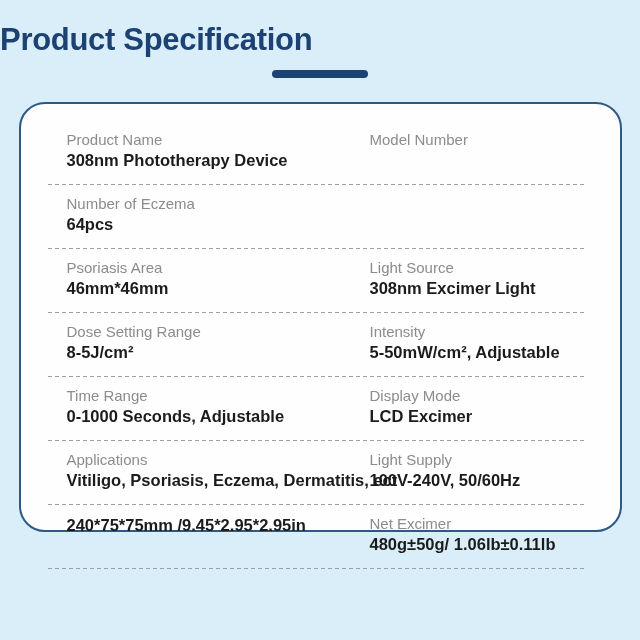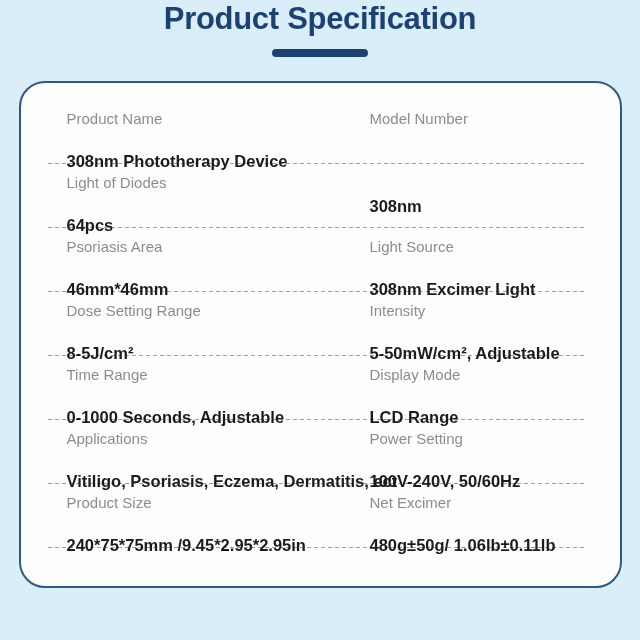--- a/index.html
+++ b/index.html
@@ -3,38 +3,38 @@
 <meta charset="utf-8">
 <style>
   * { margin: 0; padding: 0; box-sizing: border-box; }
   html, body {
     width: 640px; height: 640px;
     font-family: "Liberation Sans", "DejaVu Sans", sans-serif;
     overflow: hidden;
   }
   body { background: #d9eef8; }
 
-  .title-block { text-align: center; }
+  .title-block { text-align: left; padding-top: 21px; }
   .page-title {
     font-size: 31px;
     font-weight: 700;
     letter-spacing: -0.3px;
     color: #1c4173;
     line-height: 37px;
   }
   .title-underline {
     width: 96px; height: 8px;
     border-radius: 4px;
     background: #1c4173;
     margin: 12px auto 0;
   }
 
   .spec-card {
     width: 603px;
-    height: 507px;
+    height: 430px;
     margin: 24px auto 0;
     background: #fefefe;
     border: 2px solid #2d5a85;
     border-radius: 26px;
     padding: 17px 35px 0 27px;
   }
 
   .spec-row {
     display: grid;
     grid-template-columns: 303px 1fr;
@@ -47,21 +47,21 @@
     font-size: 15px;
     color: #8c8c8c;
     font-weight: 400;
     line-height: 19px;
   }
   .spec-value {
     font-size: 16.5px;
     color: #1b1b1b;
     font-weight: 700;
     line-height: 22px;
-    margin-top: 22px;
+    margin-top: 0;
     white-space: nowrap;
   }
 </style>
 </head>
 <body>
 
 <header class="title-block">
   <h1 class="page-title">Product Specification</h1>
   <div class="title-underline"></div>
 </header>
@@ -73,25 +73,24 @@
       <div class="spec-label">Product Name</div>
       <div class="spec-value">308nm Phototherapy Device</div>
     </div>
     <div class="cell">
       <div class="spec-label">Model Number</div>
     </div>
   </div>
 
   <div class="spec-row">
     <div class="cell">
-      <div class="spec-label">Light of Diodes</div>
+      <div class="spec-label">Number of Eczema</div>
       <div class="spec-value">64pcs</div>
     </div>
     <div class="cell">
-      <div class="spec-value">308nm</div>
     </div>
   </div>
 
   <div class="spec-row">
     <div class="cell">
       <div class="spec-label">Psoriasis Area</div>
       <div class="spec-value">46mm*46mm</div>
     </div>
     <div class="cell">
       <div class="spec-label">Light Source</div>
@@ -110,38 +109,37 @@
     </div>
   </div>
 
   <div class="spec-row">
     <div class="cell">
       <div class="spec-label">Time Range</div>
       <div class="spec-value">0-1000 Seconds, Adjustable</div>
     </div>
     <div class="cell">
       <div class="spec-label">Display Mode</div>
-      <div class="spec-value">LCD Range</div>
+      <div class="spec-value">LCD Excimer</div>
     </div>
   </div>
 
   <div class="spec-row">
     <div class="cell">
       <div class="spec-label">Applications</div>
       <div class="spec-value">Vitiligo, Psoriasis, Eczema, Dermatitis, ect</div>
     </div>
     <div class="cell">
-      <div class="spec-label">Power Setting</div>
+      <div class="spec-label">Light Supply</div>
       <div class="spec-value">100V-240V, 50/60Hz</div>
     </div>
   </div>
 
   <div class="spec-row">
     <div class="cell">
-      <div class="spec-label">Product Size</div>
       <div class="spec-value">240*75*75mm /9.45*2.95*2.95in</div>
     </div>
     <div class="cell">
       <div class="spec-label">Net Excimer</div>
       <div class="spec-value">480g±50g/ 1.06lb±0.11lb</div>
     </div>
   </div>
 
 </section>
 

